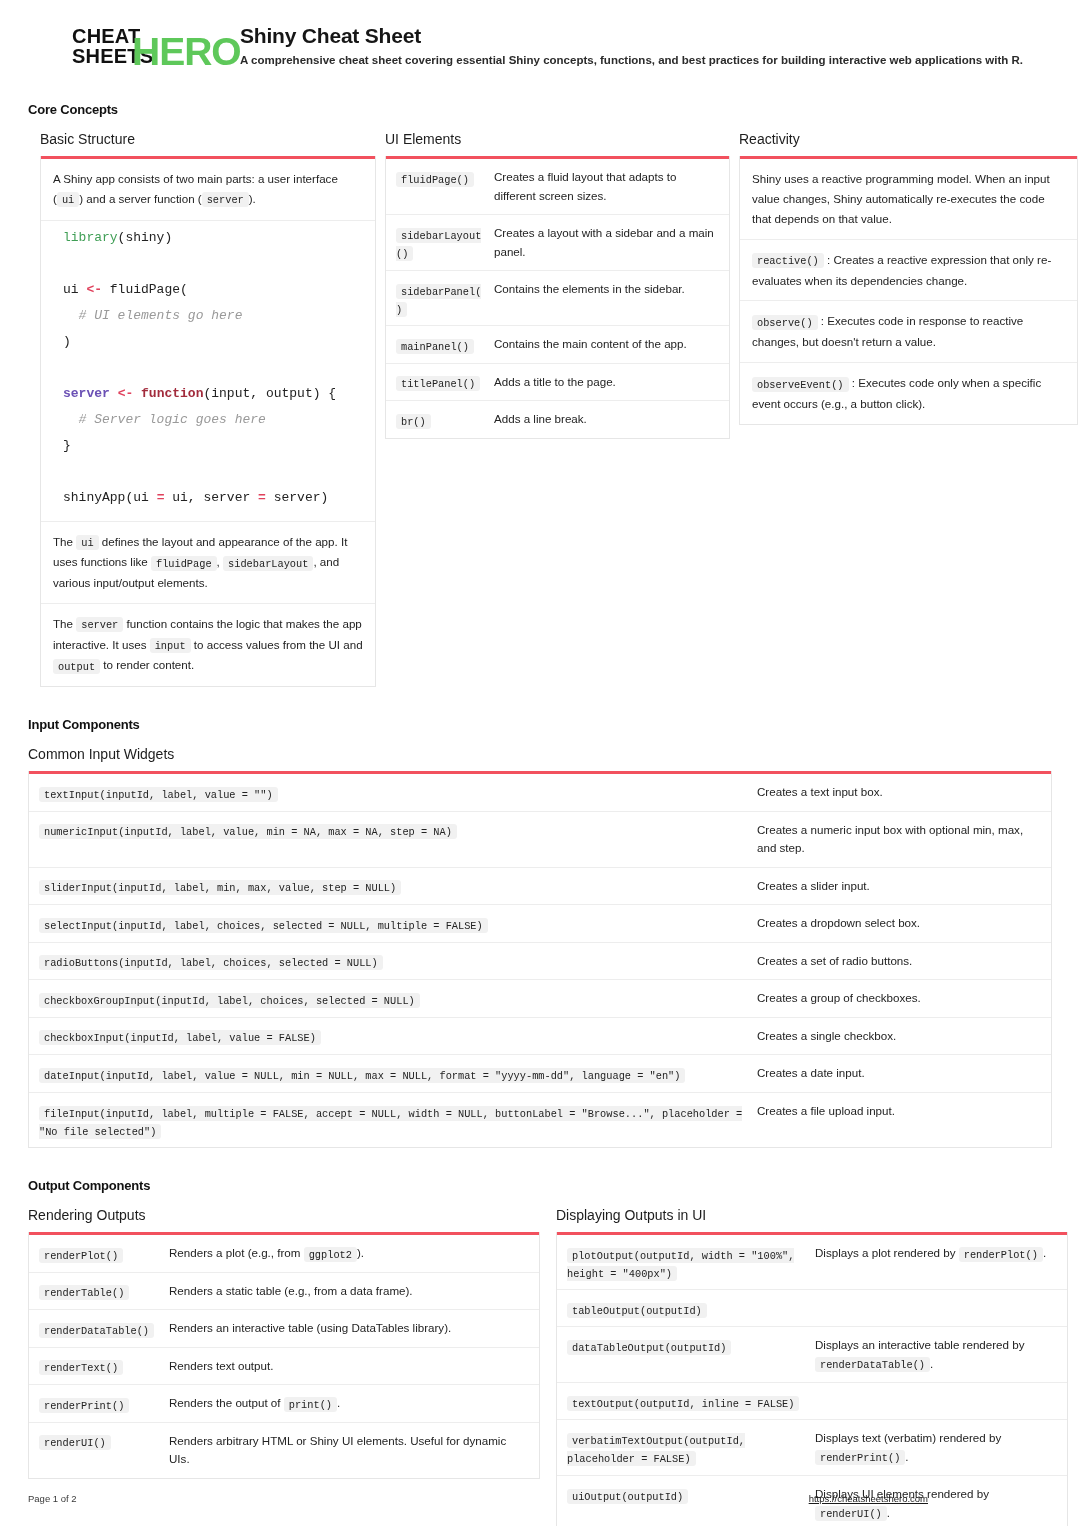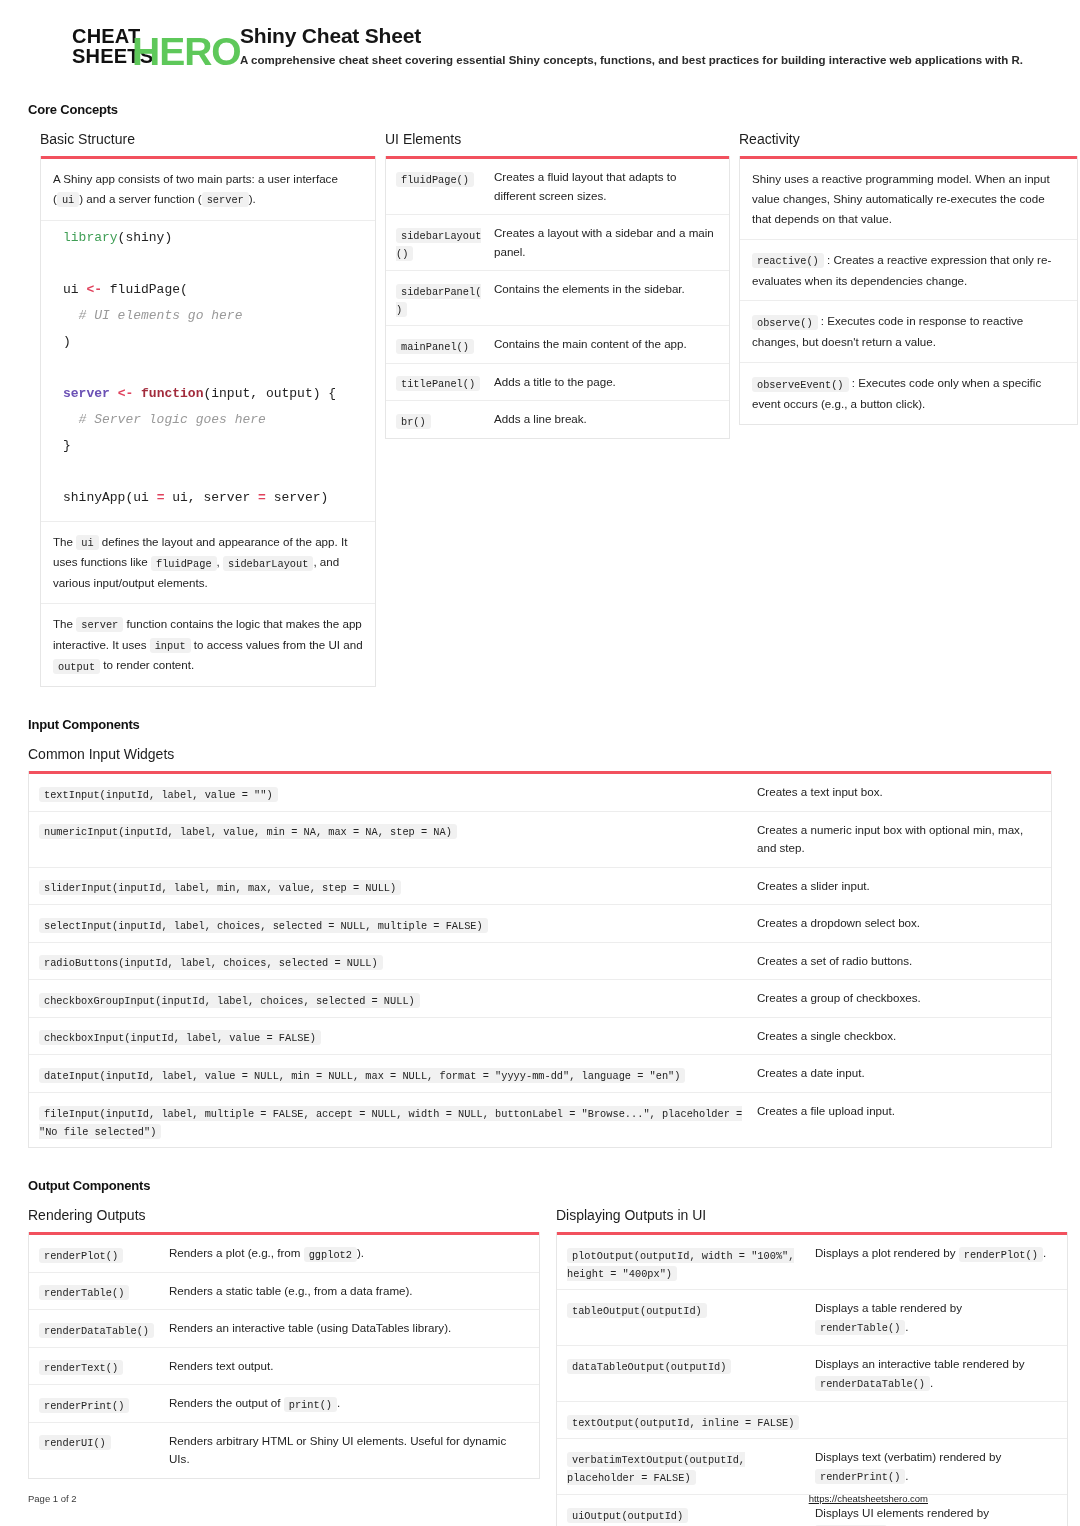--- a/index.html
+++ b/index.html
@@ -284,21 +284,20 @@
       <div class="card-title">Displaying Outputs in UI</div>
       <div class="card t-disp">
         <div class="card-accent"></div>
         <div id="display-rows">
             <div class="row">
               <div class="c1"><code>plotOutput(outputId, width = "100%", height = "400px")</code></div>
               <div class="c2 desc">Displays a plot rendered by <code>renderPlot()</code>.</div>
             </div>
             <div class="row">
               <div class="c1"><code>tableOutput(outputId)</code></div>
-              <div class="c2 desc">Displays a table rendered by <code>renderTable()</code>.</div>
             </div>
             <div class="row">
               <div class="c1"><code>dataTableOutput(outputId)</code></div>
               <div class="c2 desc">Displays an interactive table rendered by <code>renderDataTable()</code>.</div>
             </div>
             <div class="row">
               <div class="c1"><code>textOutput(outputId, inline = FALSE)</code></div>
             </div>
             <div class="row">
               <div class="c1"><code>verbatimTextOutput(outputId, placeholder = FALSE)</code></div>

